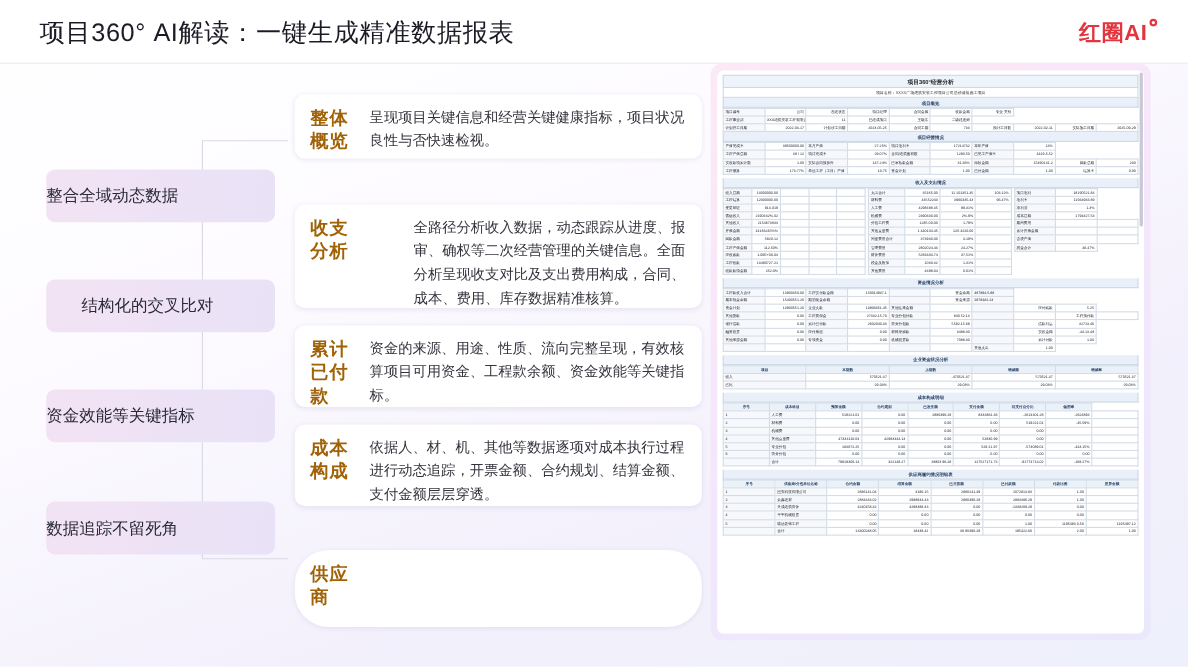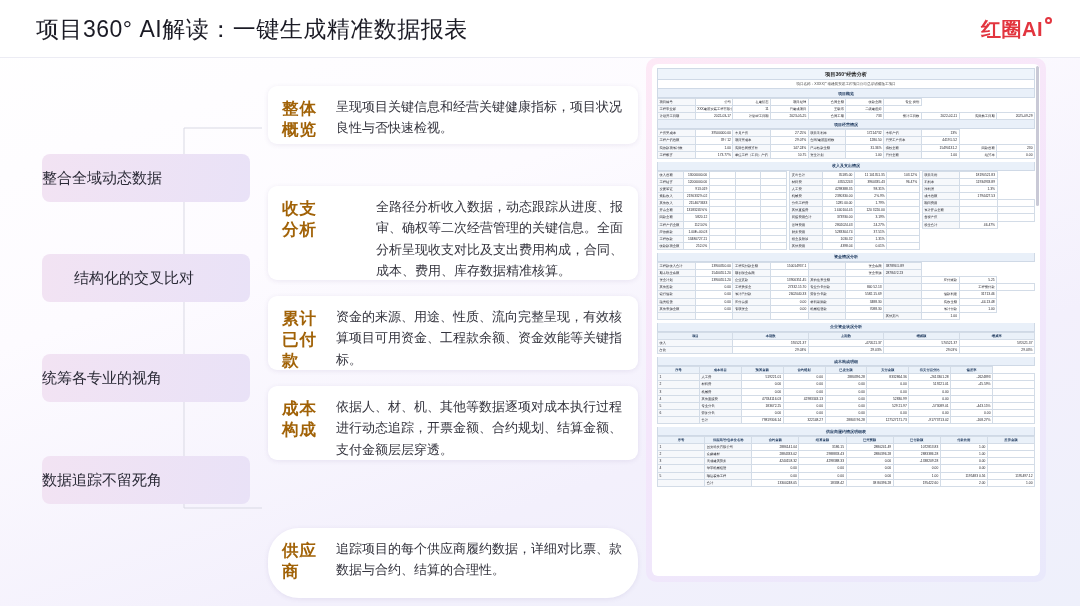--- a/index.html
+++ b/index.html
@@ -81,21 +81,21 @@
     flex: 1;
     font-size: 13px;
     color: #33333d;
     line-height: 1.65;
     padding-left: 8px;
   }
   .c1 { top: 86px;  height: 58px; }
   .c2 { top: 186px; height: 94px; gap: 40px; }
   .c3 { top: 296px; height: 74px; }
   .c4 { top: 386px; height: 74px; }
-  .c5 { top: 528px; height: 70px; border-radius: 31px; }
+  .c5 { top: 500px; height: 70px; border-radius: 31px; }
 
   
   .report-shell {
     position: absolute; left: 646px; top: 58px;
     width: 400px; height: 524px;
     background: linear-gradient(150deg, #fde9f6 0%, #f4e6fb 50%, #e9e9fb 100%);
     border-radius: 10px;
     padding: 6px;
   }
   .report {
@@ -159,21 +159,21 @@
   <path d="M108 10 L30 10 L30 390 L108 390" fill="none" stroke="#d9d9e4" stroke-width="1"></path>
 </svg>
 
 <div class="pill p1">
   <span>整合全域动态数据</span>
 </div>
 <div class="pill p2">
   <span>结构化的交叉比对</span>
 </div>
 <div class="pill p3">
-  <span>统筹各专业的视角</span>
+  <span>资金效能等关键指标</span>
 </div>
 <div class="pill p4">
   <span>数据追踪不留死角</span>
 </div>
 
 <div class="card c1">
   <div class="cat">整体概览</div>
   <div class="desc">呈现项目关键信息和经营关键健康指标，项目状况良性与否快速检视。</div>
 </div>
 <div class="card c2">
@@ -183,21 +183,20 @@
 <div class="card c3">
   <div class="cat">累计已付款</div>
   <div class="desc">资金的来源、用途、性质、流向完整呈现，有效核算项目可用资金、工程款余额、资金效能等关键指标。</div>
 </div>
 <div class="card c4">
   <div class="cat">成本构成</div>
   <div class="desc">依据人、材、机、其他等数据逐项对成本执行过程进行动态追踪，开票金额、合约规划、结算金额、支付金额层层穿透。</div>
 </div>
 <div class="card c5">
   <div class="cat">供应商</div>
-  <div class="desc">追踪项目的每个供应商履约数据，详细对比票、款数据与合约、结算的合理性。</div>
 </div>
 
 <div class="report-shell">
   <div class="report">
 
     <div class="rpt-title">项目360°经营分析</div>
     <div class="rpt-sub">项目名称：XXXX广场建筑安装工程项目公司总部辅楼施工项目</div>
 
     <div class="sect-hd">项目概览</div>
     <table class="grid">

